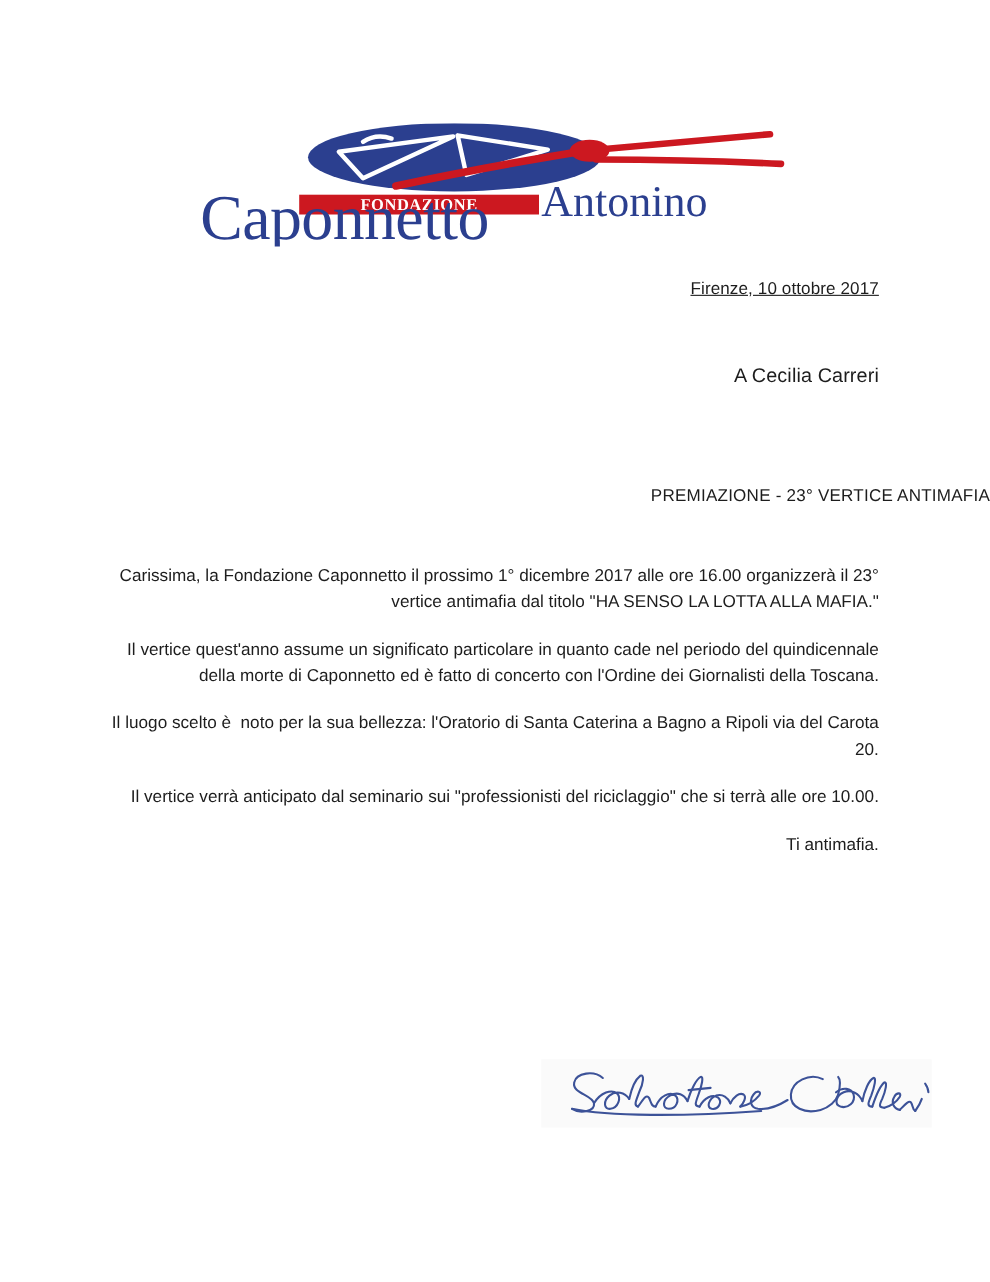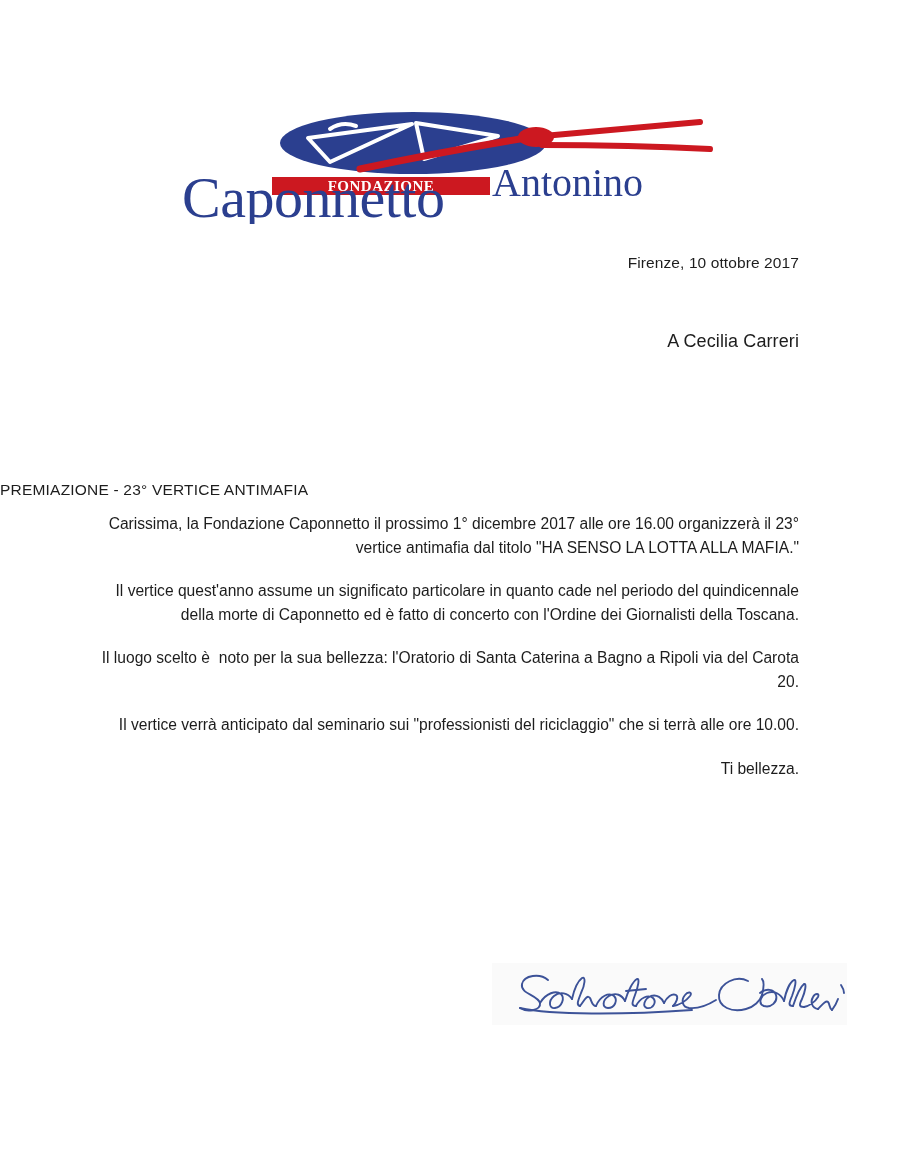--- a/index.html
+++ b/index.html
@@ -36,42 +36,42 @@
 
   
   .date-line {
     position: absolute;
     right: 101px;
     top: 254px;
     font-size: 15.5px;
     letter-spacing: 0.1px;
     color: #1d1d1d;
     white-space: nowrap;
+    text-decoration: underline;
   }
   .recipient-line {
     position: absolute;
     right: 101px;
     top: 331px;
     font-size: 18px;
     letter-spacing: 0.1px;
     color: #1d1d1d;
     white-space: nowrap;
   }
 
   
   .subject {
     position: absolute;
     left: 0;
     top: 442px;
     width: 900px;
-    text-align: left;
+    text-align: right;
     font-size: 15.5px;
     letter-spacing: 0.2px;
     color: #1d1d1d;
-    margin-top: 39px;
   }
 
   
   .body-area {
     position: absolute;
     left: 101px;
     top: 512px;
     width: 698px;
   }
   .para {
@@ -136,21 +136,21 @@
 
   <div class="recipient-line">A Cecilia Carreri</div>
 
   <div class="subject">PREMIAZIONE - 23° VERTICE ANTIMAFIA</div>
 
   <div class="body-area">
     <p class="para">Carissima, la Fondazione Caponnetto il prossimo 1° dicembre 2017 alle ore 16.00 organizzerà il 23° vertice antimafia dal titolo "HA SENSO LA LOTTA ALLA MAFIA."</p>
     <p class="para">Il vertice quest'anno assume un significato particolare in quanto cade nel periodo del quindicennale della morte di Caponnetto ed è fatto di concerto con l'Ordine dei Giornalisti della Toscana.</p>
     <p class="para">Il luogo scelto è  noto per la sua bellezza: l'Oratorio di Santa Caterina a Bagno a Ripoli via del Carota 20.</p>
     <p class="para">Il vertice verrà anticipato dal seminario sui "professionisti del riciclaggio" che si terrà alle ore 10.00.</p>
-    <p class="para">Ti bellezza.</p>
+    <p class="para">Ti antimafia.</p>
   </div>
 
   <div class="signature-block">
     <svg class="signature-svg" viewBox="0 0 355 62" xmlns="http://www.w3.org/2000/svg">
       <title>Salvatore Calleri</title>
       <g fill="none" stroke="#3c5298" stroke-width="1.9" stroke-linecap="round" stroke-linejoin="round">
 
         <path d="M56 17 C48 10, 32 12, 30 21 C28 31, 46 32, 48 40 C49 47, 36 50, 28 45"></path>
 
         <path d="M48 40 C54 30, 64 27, 69 31 C73 35, 70 44, 63 45 C57 46, 56 38, 62 33 C68 28, 76 30, 80 36"></path>

